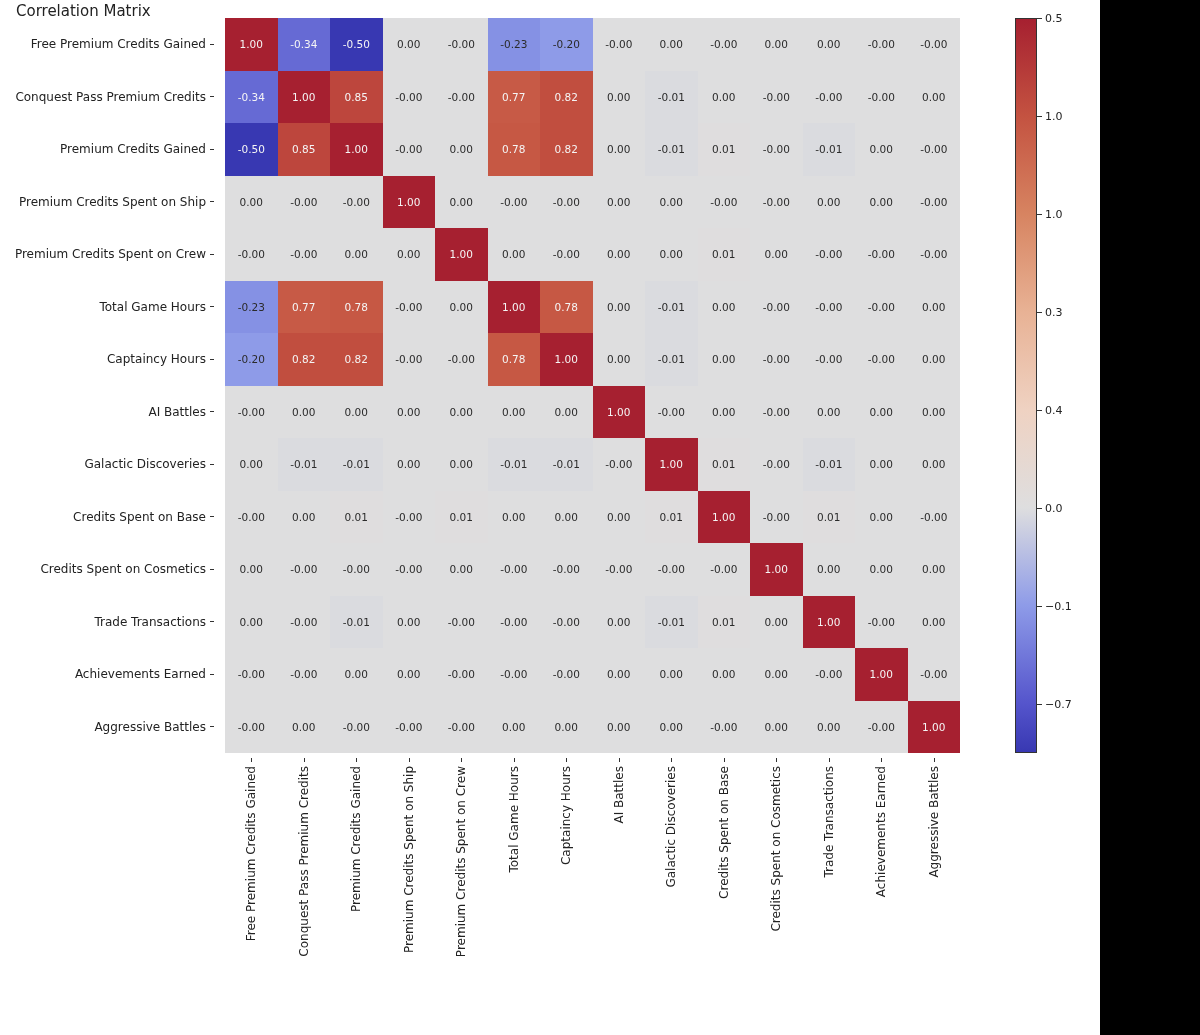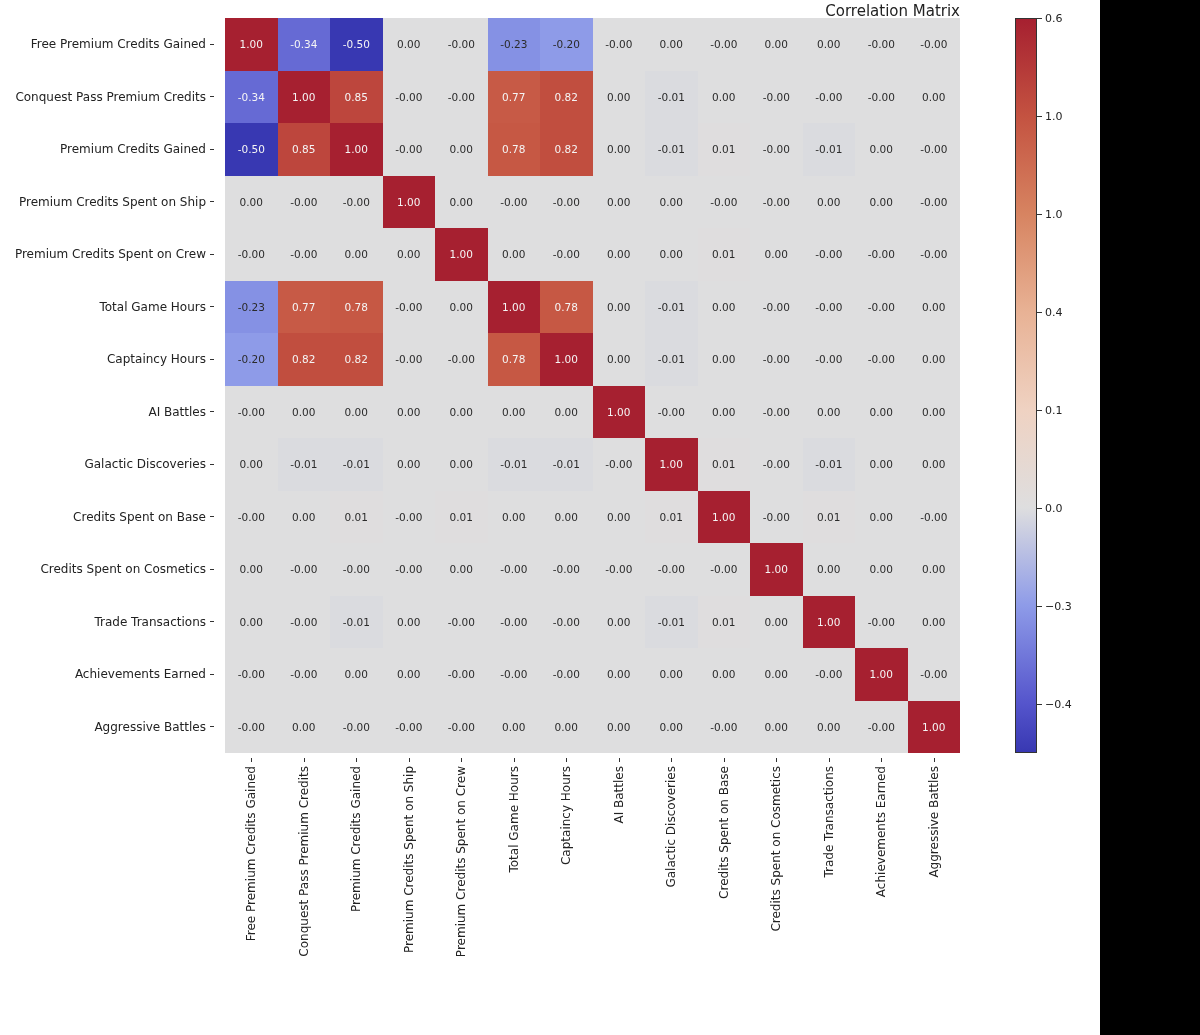--- a/index.html
+++ b/index.html
@@ -20,23 +20,23 @@
     position: absolute;
     top: 0;
     right: 0;
     width: 100px;
     height: 100%;
     background: #000;
   }
   .title {
     position: absolute;
     top: 2px;
-    left: 0;
+    left: 16px;
     width: 960px;
-    text-align: right;
+    text-align: left;
     font-size: 15px;
   }
   .heatmap {
     position: absolute;
     top: 18px;
     left: 225px;
     width: 735px;   
     height: 735px;  
   }
   .hm-row {
@@ -494,31 +494,31 @@
       </div>
       <div class="xlabel-slot" style="left: 682.5px;">
         <div class="tick"></div>
         <div class="xlabel-text">Aggressive Battles</div>
       </div>
     </div>
 
   <div class="colorbar"></div>
   <div class="cbar-ticks" id="cbar-ticks">
       <div class="cbar-tick" style="top: 686px;"></div>
-      <div class="cbar-label" style="top: 686px;">−0.4</div>
+      <div class="cbar-label" style="top: 686px;">−0.7</div>
       <div class="cbar-tick" style="top: 588px;"></div>
-      <div class="cbar-label" style="top: 588px;">−0.3</div>
+      <div class="cbar-label" style="top: 588px;">−0.1</div>
       <div class="cbar-tick" style="top: 490px;"></div>
       <div class="cbar-label" style="top: 490px;">0.0</div>
       <div class="cbar-tick" style="top: 392px;"></div>
-      <div class="cbar-label" style="top: 392px;">0.1</div>
+      <div class="cbar-label" style="top: 392px;">0.4</div>
       <div class="cbar-tick" style="top: 294px;"></div>
-      <div class="cbar-label" style="top: 294px;">0.4</div>
+      <div class="cbar-label" style="top: 294px;">0.3</div>
       <div class="cbar-tick" style="top: 196px;"></div>
       <div class="cbar-label" style="top: 196px;">1.0</div>
       <div class="cbar-tick" style="top: 98px;"></div>
       <div class="cbar-label" style="top: 98px;">1.0</div>
       <div class="cbar-tick" style="top: 0px;"></div>
-      <div class="cbar-label" style="top: 0px;">0.6</div>
+      <div class="cbar-label" style="top: 0px;">0.5</div>
     </div>
 
   <div class="black-strip"></div>
 </div>
 
 </body></html>

